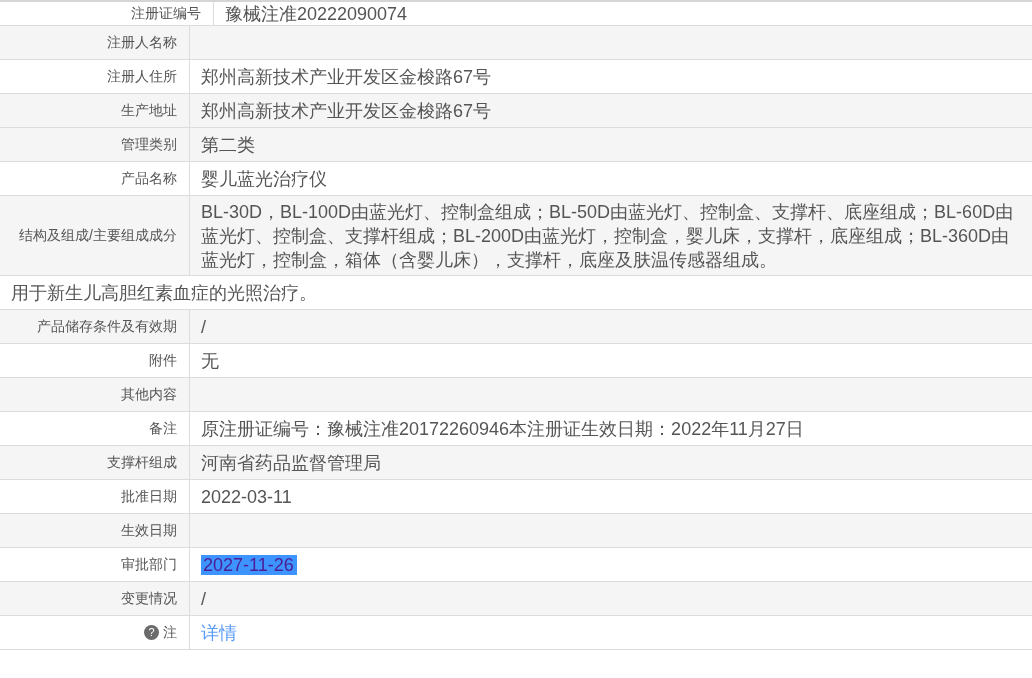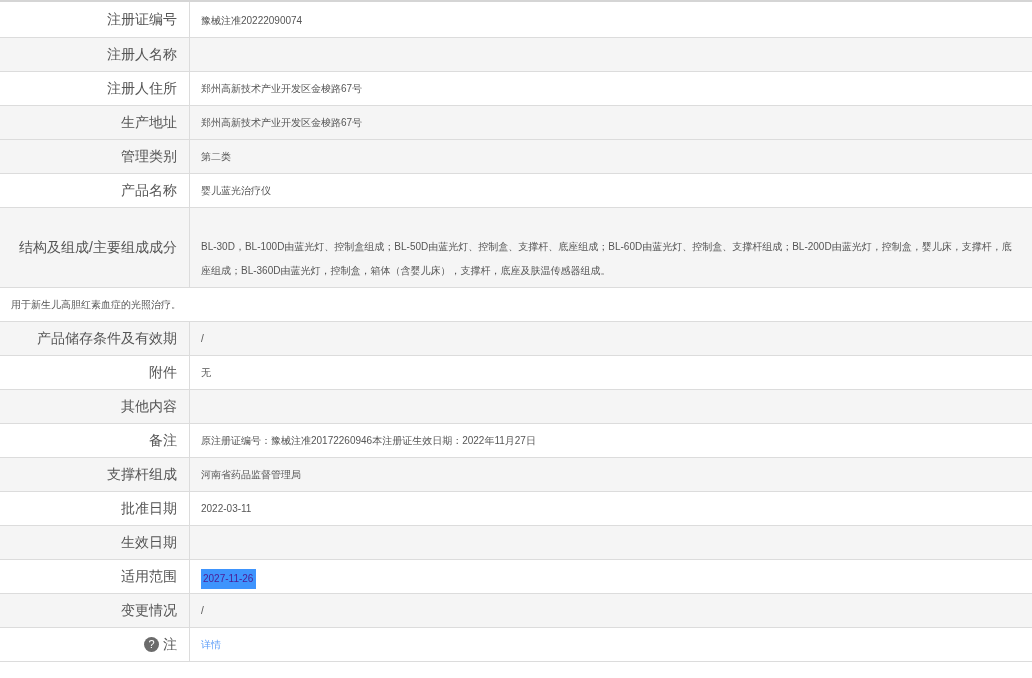--- a/index.html
+++ b/index.html
@@ -9,35 +9,35 @@
     font-family:"Liberation Sans","DejaVu Sans",sans-serif;
   }
   .top-line { height:2px; background:#d5d5d5; }
   .info-table { width:1032px; }
   .row {
     display:flex; width:100%;
     border-bottom:1px solid #dcdcdc;
     background:#ffffff;
   }
   .row.alt { background:#f5f5f5; }
-  .row.h36 { height:36px; }
+  .row.h36 { height:24px;padding-left:24px; }
   .row.h34 { height:34px; }
   .row.tall { height:80px; }
   .cell-label {
     width:190px; flex:0 0 190px;
     border-right:1px solid #dcdcdc;
     display:flex; align-items:center; justify-content:flex-end;
     padding-right:12px; gap:4px;
     color:#555555; font-size:14px; white-space:nowrap;
   }
   .cell-value {
     flex:1 1 auto;
-    display:flex; align-items:flex-end;
+    display:flex; align-items:center;
     padding:4px 14px 4px 11px;
-    color:#555555; font-size:10px; line-height:24px;
+    color:#555555; font-size:18px; line-height:24px;
     word-break:break-all;
   }
   .selected-text {
     background:#3e94fd; color:#4c1d95;
     padding:0 3px 0 2px;
     line-height:20px; display:inline-block;
   }
   .link-text { color:#5a9bf8; cursor:pointer; text-decoration:none; }
   .help-circle {
     width:15px; height:15px; flex:0 0 15px;
@@ -160,21 +160,21 @@
     <div class="row h34 alt">
       <div class="cell-label">
         <span>生效日期</span>
       </div>
       <div class="cell-value">
         <span></span>
       </div>
     </div>
     <div class="row h34">
       <div class="cell-label">
-        <span>适用范围</span>
+        <span>审批部门</span>
       </div>
       <div class="cell-value">
         <span class="selected-text">2027-11-26</span>
       </div>
     </div>
     <div class="row h34 alt">
       <div class="cell-label">
         <span>变更情况</span>
       </div>
       <div class="cell-value">

